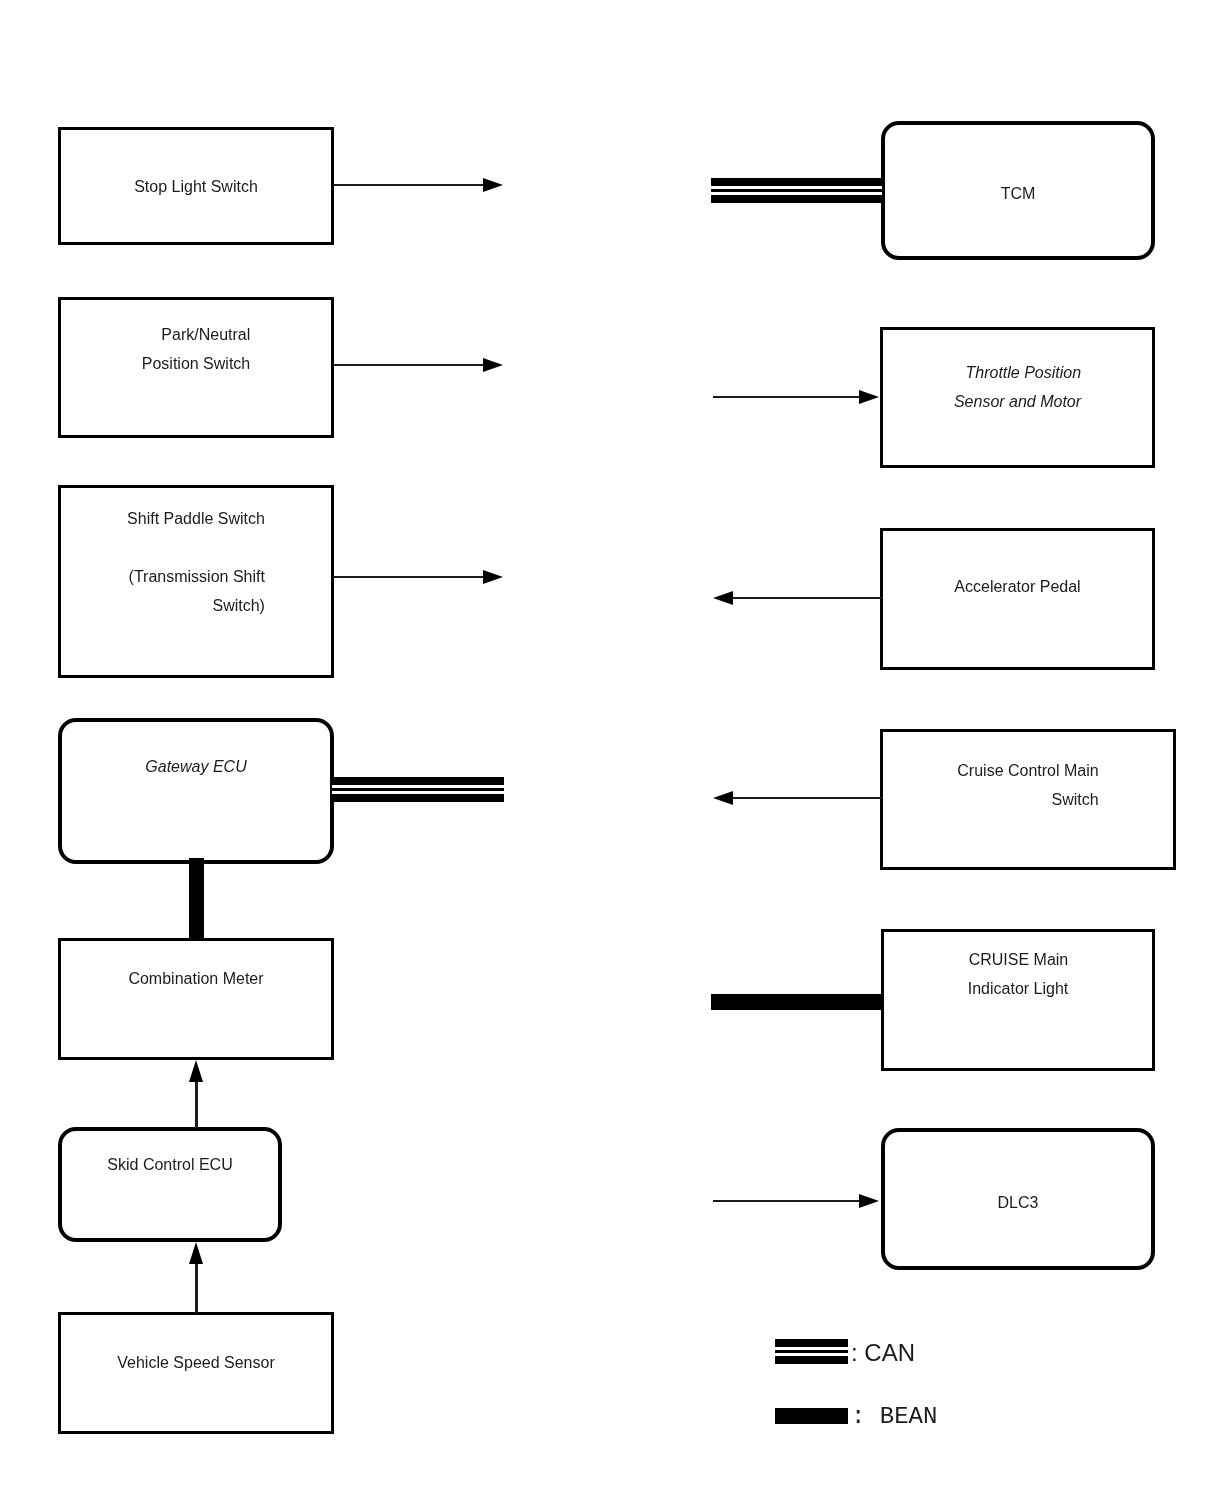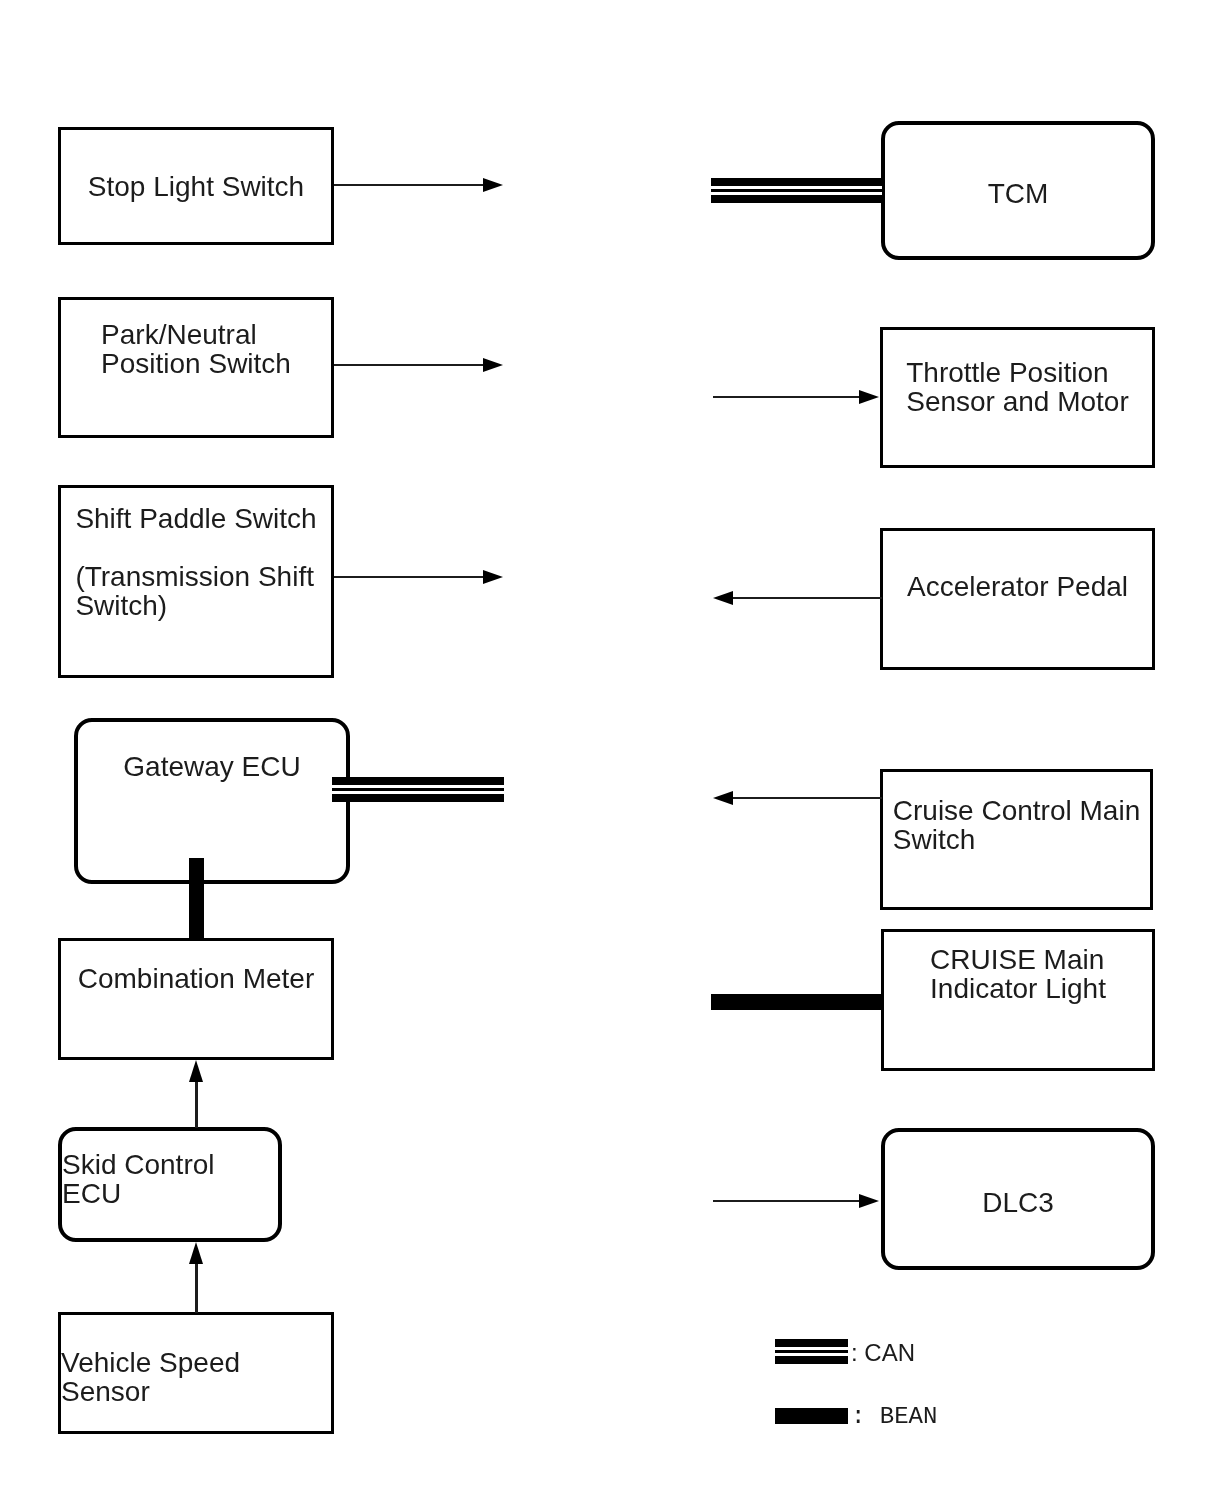--- a/index.html
+++ b/index.html
@@ -6,38 +6,38 @@
   #stage{
     position:relative;width:1210px;height:1498px;background:#ffffff;overflow:hidden;
     font-family:"Liberation Sans", sans-serif;color:#1c1c1c;
   }
   .box{
     position:absolute;background:#fff;border:3px solid #000;box-sizing:border-box;
     display:flex;flex-direction:column;align-items:center;
   }
   .box.rounded{border-radius:18px;border-width:4px;}
   .lbl{
-    font-size:28px;line-height:29px;white-space:pre-line;text-align:left;color:#1c1c1c;
+    font-size:16px;line-height:29px;white-space:pre-line;text-align:right;color:#1c1c1c;
   }
   
   .ecm{left:502px;top:99px;width:211px;height:1341px;border-radius:20px;border-width:3px;}
   .ecm .lbl{margin-top:612px;}
   
   .b-stop{left:58px;top:127px;width:276px;height:118px;}   .b-stop .lbl{margin-top:42px;}
   .b-park{left:58px;top:297px;width:276px;height:141px;}   .b-park .lbl{margin-top:20px;}
   .b-shift{left:58px;top:485px;width:276px;height:193px;}  .b-shift .lbl{margin-top:16px;}
-  .b-gateway{left:74px;top:718px;width:276px;height:166px;}.b-gateway .lbl{margin-top:30px;}
+  .b-gateway{left:58px;top:718px;width:276px;height:146px;font-style:italic;}.b-gateway .lbl{margin-top:30px;}
   .b-comb{left:58px;top:938px;width:276px;height:122px;}   .b-comb .lbl{margin-top:23px;}
   .b-skid{left:58px;top:1127px;width:224px;height:115px;}  .b-skid .lbl{margin-top:19px;}
   .b-vss{left:58px;top:1312px;width:276px;height:122px;}   .b-vss .lbl{margin-top:33px;}
   
   .b-tcm{left:881px;top:121px;width:274px;height:139px;}   .b-tcm .lbl{margin-top:54px;}
-  .b-throttle{left:880px;top:327px;width:275px;height:141px;} .b-throttle .lbl{margin-top:28px;}
+  .b-throttle{left:880px;top:327px;width:275px;height:141px;font-style:italic;} .b-throttle .lbl{margin-top:28px;}
   .b-accel{left:880px;top:528px;width:275px;height:142px;} .b-accel .lbl{margin-top:41px;}
-  .b-ccms{left:880px;top:729px;width:273px;height:141px;margin-top:40px;}  .b-ccms .lbl{margin-top:24px;}
+  .b-ccms{left:880px;top:729px;width:296px;height:141px;}  .b-ccms .lbl{margin-top:24px;}
   .b-cmil{left:881px;top:929px;width:274px;height:142px;}  .b-cmil .lbl{margin-top:13px;}
   .b-dlc3{left:881px;top:1128px;width:274px;height:142px;} .b-dlc3 .lbl{margin-top:56px;}
   
   .hline{position:absolute;height:2px;background:#1c1c1c;}
   .vline{position:absolute;width:3px;background:#1c1c1c;}
   .arr{position:absolute;width:0;height:0;}
   .arr-r{border-top:7px solid transparent;border-bottom:7px solid transparent;border-left:20px solid #000;}
   .arr-l{border-top:7px solid transparent;border-bottom:7px solid transparent;border-right:20px solid #000;}
   .arr-u{border-left:7px solid transparent;border-right:7px solid transparent;border-bottom:22px solid #000;}
   .can-band{

